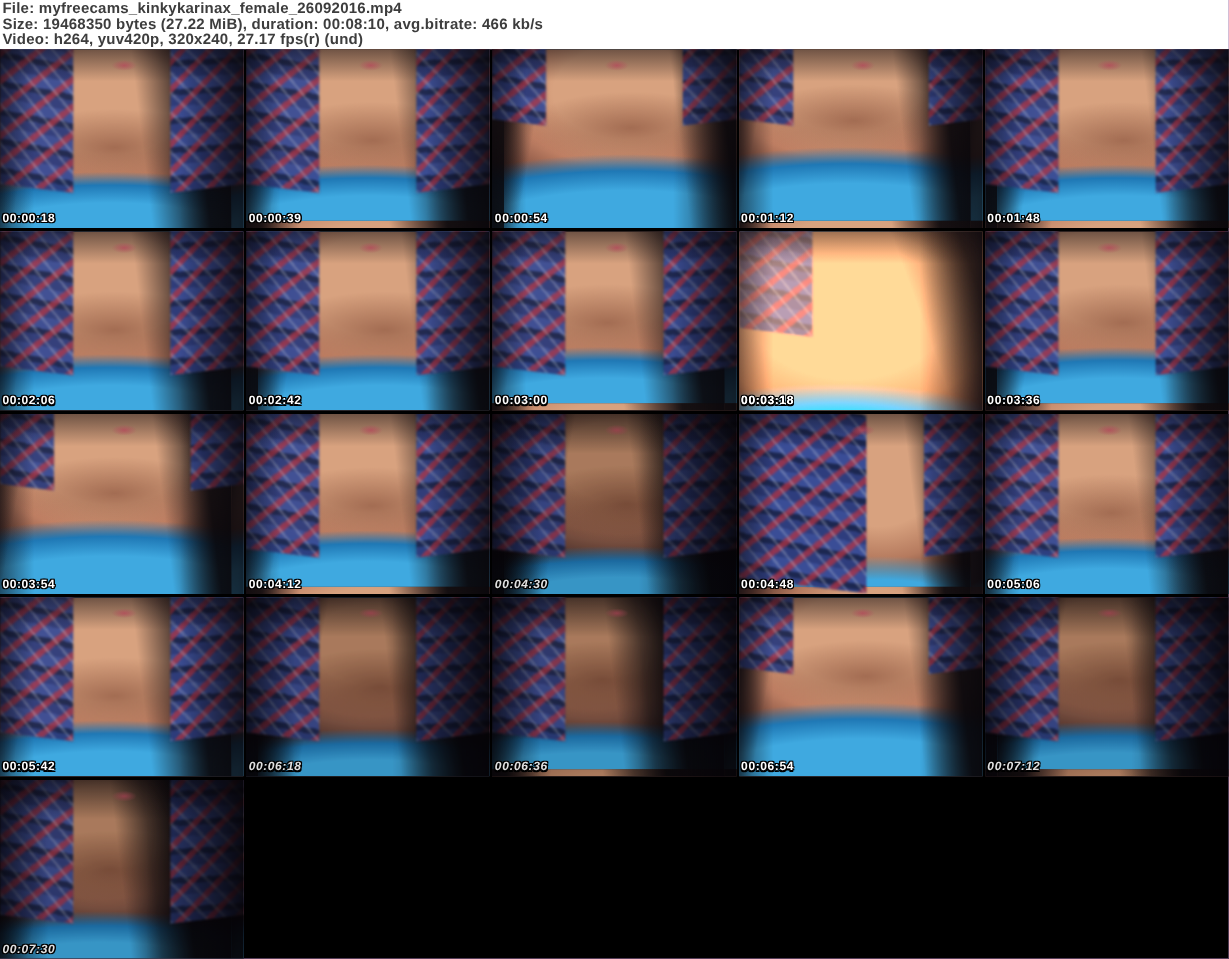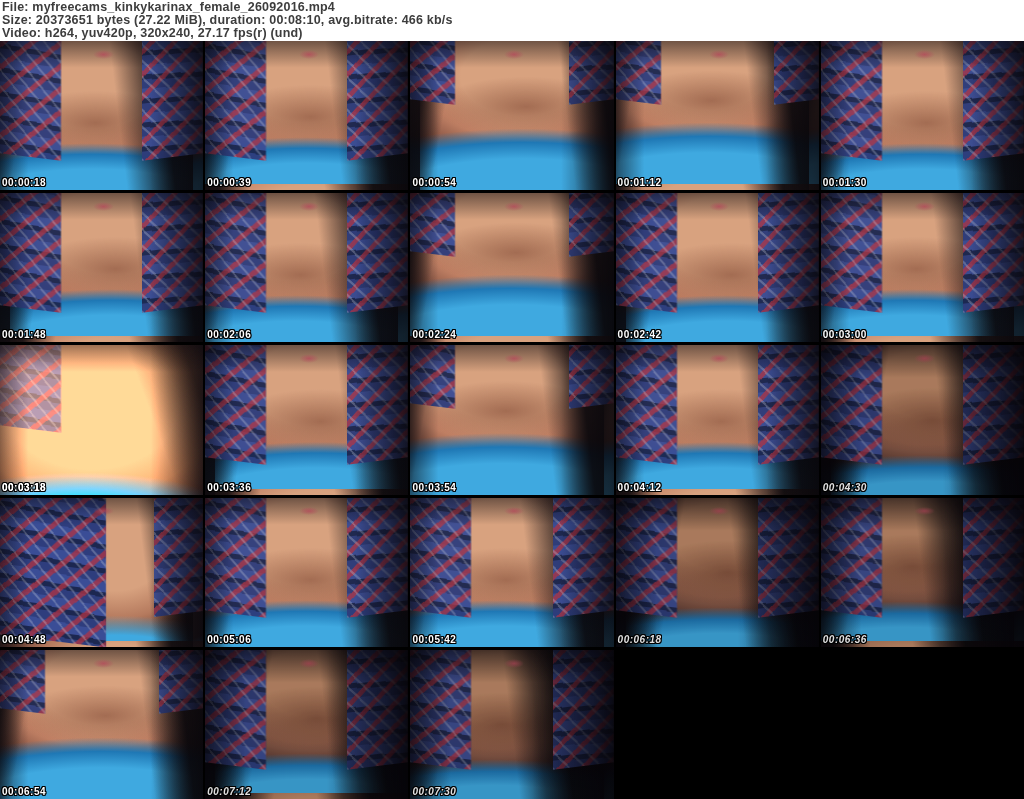--- a/index.html
+++ b/index.html
@@ -106,21 +106,21 @@
       linear-gradient(90deg, rgba(6,4,8,.7), rgba(6,4,8,0) 20%),
       linear-gradient(270deg, rgba(6,4,8,.9), rgba(6,4,8,0) 40%),
       linear-gradient(180deg, rgba(6,4,8,.6), rgba(6,4,8,0) 22%);}
 </style>
 </head>
 <body>
 
 <div class="sheet">
   <div class="hdr">
     <div class="line">File: myfreecams_kinkykarinax_female_26092016.mp4</div>
-    <div class="line">Size: 20373651 bytes (27.22 MiB), duration: 00:08:10, avg.bitrate: 466 kb/s</div>
+    <div class="line">Size: 19468350 bytes (27.22 MiB), duration: 00:08:10, avg.bitrate: 466 kb/s</div>
     <div class="line">Video: h264, yuv420p, 320x240, 27.17 fps(r) (und)</div>
   </div>
   <div class="grid" id="grid">
       <figure class="tile v-standard">
     <div class="art" style="background-position: -10px 0px;">
       <div class="plaid plaid-l"></div>
       <div class="plaid plaid-r"></div>
       <div class="hairshade"></div>
       <div class="lipshint"></div>
     </div>
@@ -147,54 +147,36 @@
       <figure class="tile v-blueheavy">
     <div class="art" style="background-position: -10px -6px;">
       <div class="plaid plaid-l"></div>
       <div class="plaid plaid-r"></div>
       <div class="hairshade"></div>
       <div class="lipshint"></div>
     </div>
     <figcaption class="ts">00:01:12</figcaption>
   </figure>
       <figure class="tile v-standard">
-    <div class="art" style="background-position: 0px 0px;">
-      <div class="plaid plaid-l"></div>
-      <div class="plaid plaid-r"></div>
-      <div class="hairshade"></div>
-      <div class="lipshint"></div>
-    </div>
-    <figcaption class="ts">00:01:30</figcaption>
-  </figure>
-      <figure class="tile v-standard">
     <div class="art" style="background-position: 10px -6px;">
       <div class="plaid plaid-l"></div>
       <div class="plaid plaid-r"></div>
       <div class="hairshade"></div>
       <div class="lipshint"></div>
     </div>
     <figcaption class="ts">00:01:48</figcaption>
   </figure>
       <figure class="tile v-standard">
     <div class="art" style="background-position: -10px 0px;">
       <div class="plaid plaid-l"></div>
       <div class="plaid plaid-r"></div>
       <div class="hairshade"></div>
       <div class="lipshint"></div>
     </div>
     <figcaption class="ts">00:02:06</figcaption>
-  </figure>
-      <figure class="tile v-blueheavy">
-    <div class="art" style="background-position: 0px -6px;">
-      <div class="plaid plaid-l"></div>
-      <div class="plaid plaid-r"></div>
-      <div class="hairshade"></div>
-      <div class="lipshint"></div>
-    </div>
-    <figcaption class="ts">00:02:24</figcaption>
   </figure>
       <figure class="tile v-standard">
     <div class="art" style="background-position: 10px 0px;">
       <div class="plaid plaid-l"></div>
       <div class="plaid plaid-r"></div>
       <div class="hairshade"></div>
       <div class="lipshint"></div>
     </div>
     <figcaption class="ts">00:02:42</figcaption>
   </figure>

